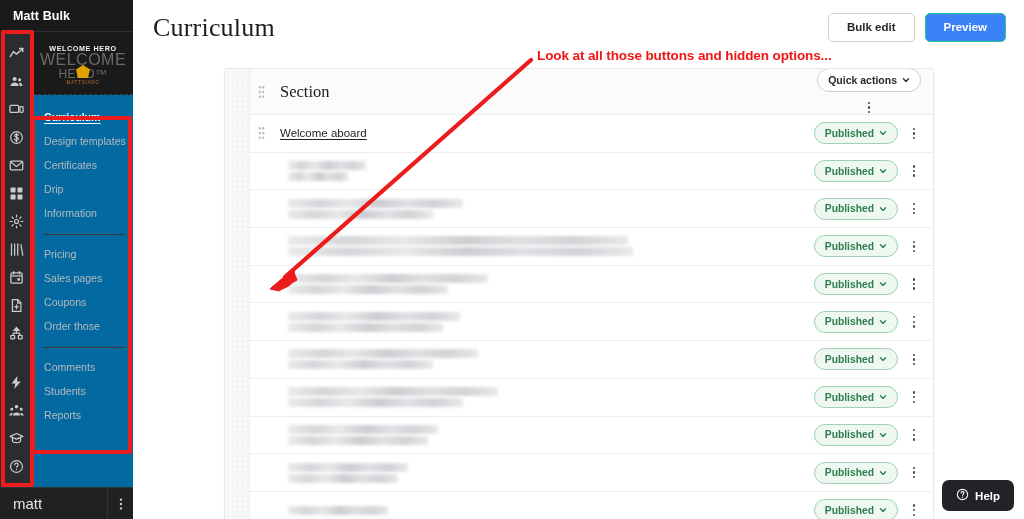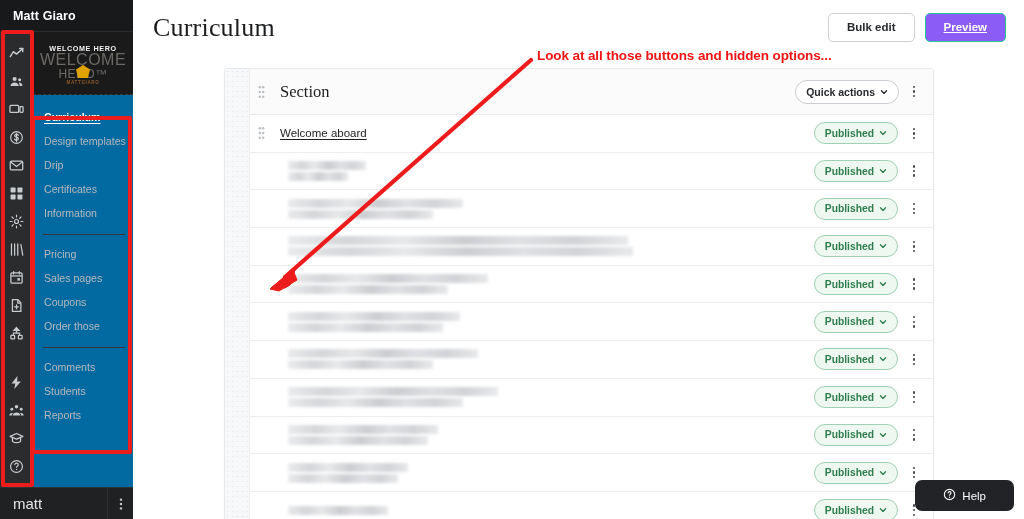--- a/index.html
+++ b/index.html
@@ -135,21 +135,21 @@
     font-size: 26px; color: #1c1d1f; font-weight: normal;
     letter-spacing: .2px;
   }
   .header-actions { margin-left: auto; display: flex; gap: 10px; align-items: center; }
   .btn {
     font-size: 11.5px; font-weight: bold;
     border-radius: 5px; padding: 8px 18px;
     line-height: 1; cursor: pointer; white-space: nowrap;
   }
   .btn-outline { background: #fff; border: 1px solid #cdd0d4; color: #26282b; }
-  .btn-primary { background: #8b5cf6; border: 1px solid #22c993; color: #ffffff; text-decoration: underline; }
+  .btn-primary { background: #3b82f6; border: 1px solid #22c993; color: #ffffff; }
 
   
   .card {
     position: absolute; left: 91px; top: 68px;
     width: 710px; height: 460px;
     background: #ffffff;
     border: 1px solid #e6e8ea;
     border-radius: 3px;
     overflow: hidden;
     box-shadow: 0 1px 2px rgba(0,0,0,.04);
@@ -171,21 +171,21 @@
   }
   .grip {
     width: 14px; color: #b9bcc0; font-size: 11px; line-height: 1;
     letter-spacing: -1px; display:flex; align-items:center;
   }
   .grip svg { width: 7px; height: 12px; }
   .section-title {
     font-family: "Liberation Serif", serif;
     font-size: 16.5px; color: #1c1d1f; margin-left: 8px;
   }
-  .head-actions { margin-left: auto; display:flex; align-items:center; gap: 8px; }
+  .head-actions { margin-left: auto; display:flex; align-items:center; gap: 8px; flex-direction: column; }
   .quick-actions {
     border: 1px solid #c9ccd0; border-radius: 14px;
     background: #fff; color: #27292c;
     font-size: 10.5px; font-weight: bold;
     padding: 5px 10px; display: inline-flex; align-items: center; gap: 5px;
   }
   .kebab {
     width: 14px; display:flex; flex-direction: column; align-items:center;
     gap: 2.2px; padding: 2px 0; cursor: pointer;
   }
@@ -229,35 +229,35 @@
     position: absolute; left: 404px; top: 48px;
     color: #f01414; font-size: 13.5px; font-weight: bold;
     letter-spacing: -.1px; white-space: nowrap; z-index: 40;
   }
   #arrow-svg { position: absolute; left: 0; top: 0; width: 1024px; height: 519px; z-index: 35; pointer-events: none; }
 
   
   .help-btn {
     position: absolute; right: 10px; bottom: 8px;
     background: #212326; color: #fff;
-    border-radius: 7px; padding: 8px 28px;
-    font-size: 11.5px; font-weight: normal;
+    border-radius: 7px; padding: 8px 14px;
+    font-size: 11.5px; font-weight: bold;
     display: flex; align-items: center; gap: 6px; z-index: 45;
   }
   .help-btn svg { width: 13px; height: 13px; }
 </style>
 </head>
 <body>
 
 <div id="app">
 
   <div class="dark-panel">
 
     <div class="brand-bar">
-      <span class="brand-name">Matt Giaro</span>
+      <span class="brand-name">Matt Bulk</span>
     </div>
 
     <div class="panel-body">
 
       <div class="icon-rail">
         <div class="rail-icon">
           <svg viewBox="0 0 24 24" fill="none" stroke="currentColor" stroke-width="2.2" stroke-linecap="round" stroke-linejoin="round">
               <polyline points="2,17 7,9 12,13 22,4"></polyline>
               <polyline points="17,4 22,4 22,9"></polyline>
             </svg>
@@ -371,22 +371,22 @@
             <div class="banner-ghost1">WELCOME</div>
             <div class="banner-ghost2">HERO™</div>
             <div class="banner-logo"></div>
             <div class="banner-sub">MATTGIARO</div>
           </div>
         </div>
         <div class="menu" id="menu-root">
             <div class="menu-group">
               <div class="menu-item active">Curriculum</div>
               <div class="menu-item">Design templates</div>
+              <div class="menu-item">Certificates</div>
               <div class="menu-item">Drip</div>
-              <div class="menu-item">Certificates</div>
               <div class="menu-item">Information</div>
             </div>
             <div class="menu-div"></div>
             <div class="menu-group">
               <div class="menu-item">Pricing</div>
               <div class="menu-item">Sales pages</div>
               <div class="menu-item">Coupons</div>
               <div class="menu-item">Order those</div>
             </div>
             <div class="menu-div"></div>

